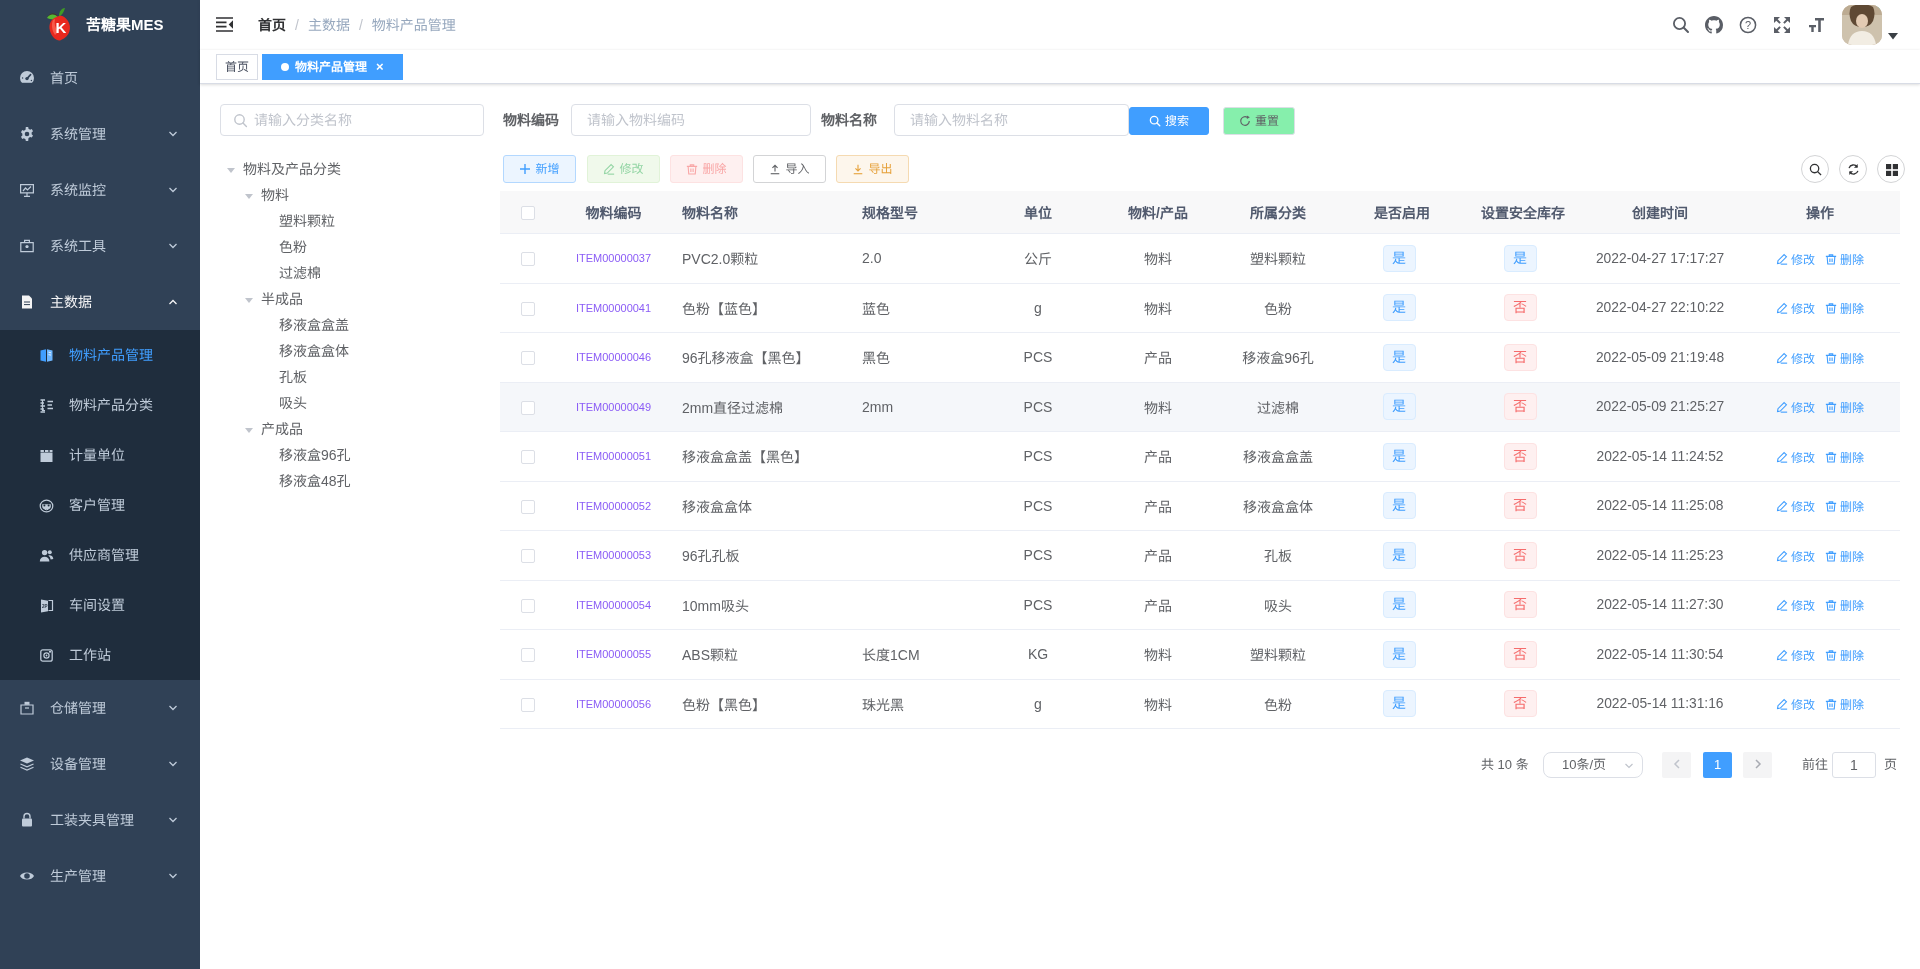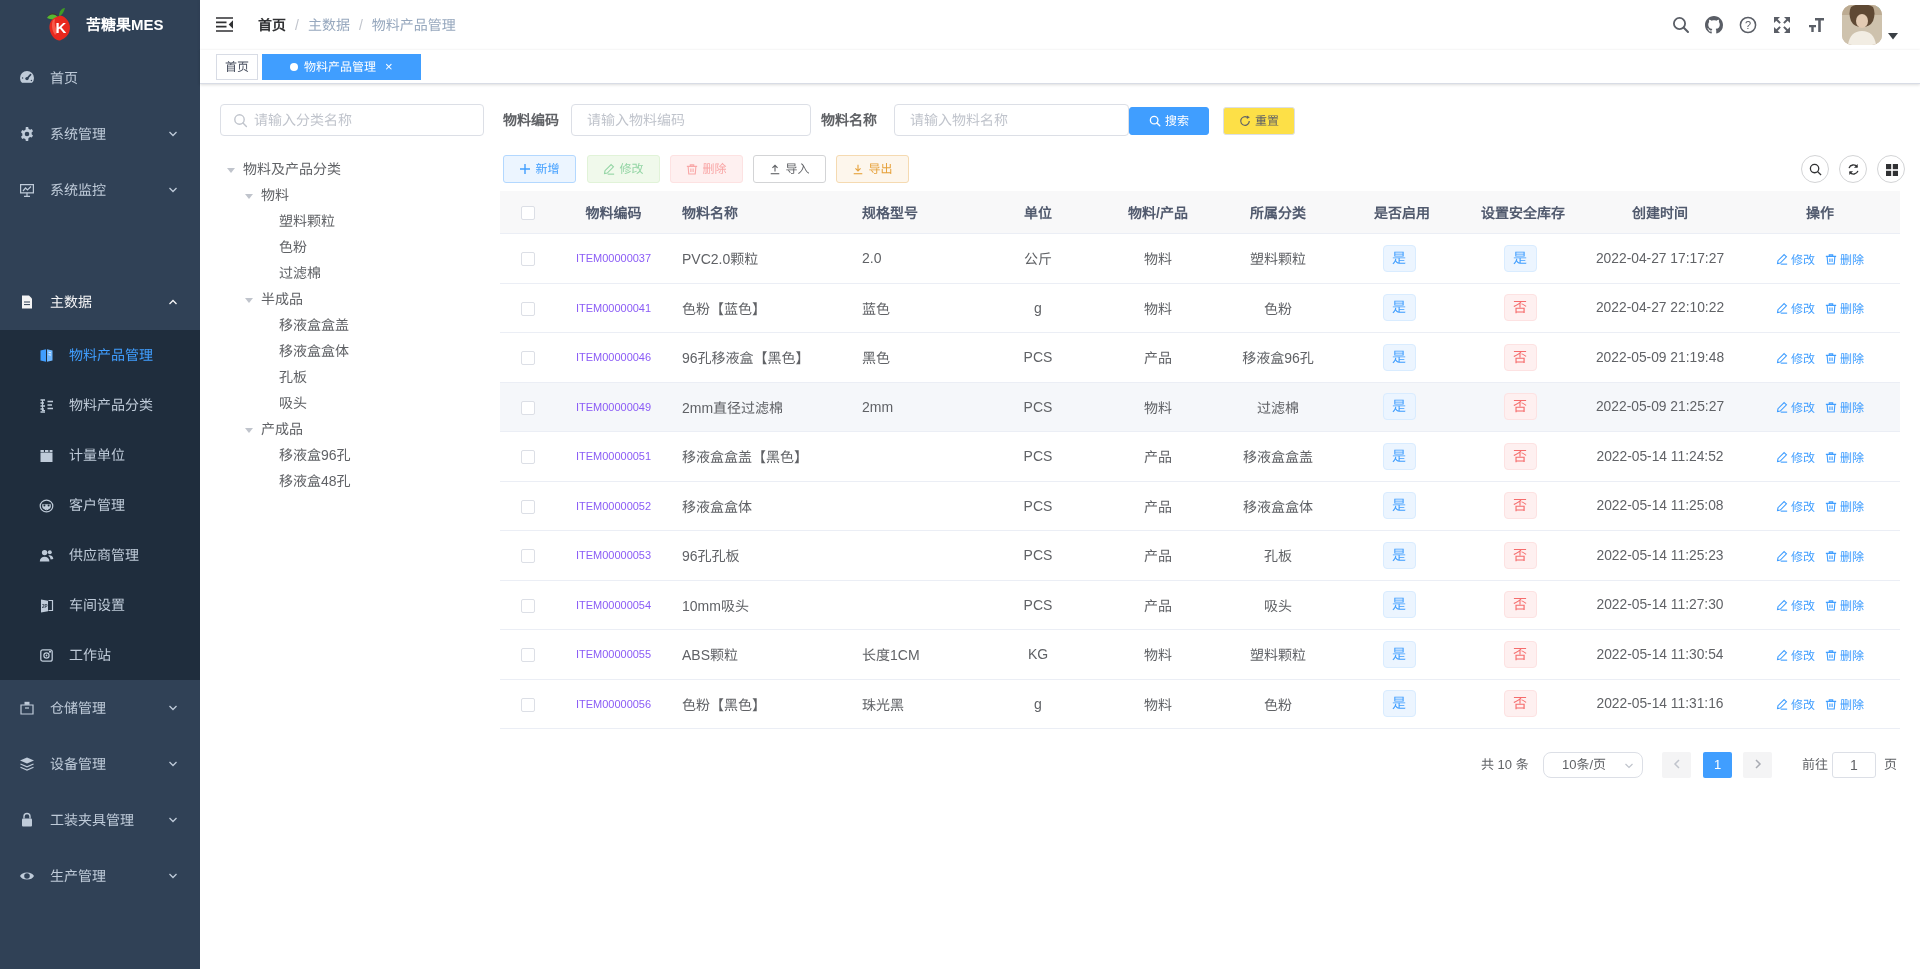--- a/index.html
+++ b/index.html
@@ -26,21 +26,21 @@
   box-shadow:0 1px 4px rgba(0,21,41,.08);padding-left:20px;}
 #bread{position:absolute;left:58px;top:0;line-height:50px;font-size:14px;color:#97a8be;}
 #bread .b1{color:#303133;font-weight:bold;}
 #bread .sep{color:#c0c4cc;margin:0 9px;font-weight:normal;}
 .nic{position:absolute;top:16px;width:18px;height:18px;}
 
 #tags{position:absolute;left:200px;top:50px;width:1720px;height:34px;background:#fff;
   border-bottom:1px solid #d8dce5;box-shadow:0 1px 3px 0 rgba(0,0,0,.12), 0 0 3px 0 rgba(0,0,0,.04);}
 .tag{position:absolute;top:4px;height:26px;line-height:24px;border:1px solid #d8dce5;
   background:#fff;color:#495060;font-size:12px;padding:0 8px;}
-.tag.act{background:#409eff;color:#fff;border-color:#409eff;padding:0 27px;}
+.tag.act{background:#409eff;color:#fff;border-color:#409eff;padding:0 18px;font-weight:bold;}
 .tag.act .dot{display:inline-block;width:8px;height:8px;border-radius:50%;background:#fff;
   margin-right:6px;position:relative;top:0px;}
 .tag.act .x{display:inline-block;margin-left:9px;font-size:13px;vertical-align:0px;}
 
 .inp{position:absolute;height:32px;border:1px solid #dcdfe6;border-radius:4px;background:#fff;
   font-size:14px;color:#c0c4cc;}
 .inp .ph{position:absolute;top:0;line-height:30px;color:#c0c4cc;white-space:nowrap;}
 .tnode{position:absolute;height:26px;line-height:26px;font-size:14px;color:#606266;white-space:nowrap;}
 .tcaret{display:inline-block;width:0;height:0;border:4px solid transparent;border-top:5px solid #c0c4cc;
   position:relative;top:3px;margin-right:8px;}
@@ -105,20 +105,31 @@
         <path fill="none" stroke="#bfcbd9" stroke-width="1.3" d="M2.5 4 L6 7.5 L9.5 4"></path>
       </svg>
   </div>
   <div class="mitem" style="top:162px">
     <svg class="mic" viewBox="0 0 16 16">
         <path fill="none" stroke="#bfcbd9" stroke-width="1.2" d="M1.6 2.6 h12.8 v8.2 H1.6 Z"></path>
         <path fill="none" stroke="#bfcbd9" stroke-width="1.2" d="M4 9 L6.5 6 L8.5 8 L12 4.5"></path>
         <path stroke="#bfcbd9" stroke-width="1.2" d="M8 10.8 v3.4 M5 14.4 h6"></path>
       </svg>
     <span class="mtx">系统监控</span>
+    <svg class="arr" viewBox="0 0 12 12">
+        <path fill="none" stroke="#bfcbd9" stroke-width="1.3" d="M2.5 4 L6 7.5 L9.5 4"></path>
+      </svg>
+  </div>
+  <div class="mitem" style="top:218px">
+    <svg class="mic" viewBox="0 0 16 16">
+        <path fill="none" stroke="#bfcbd9" stroke-width="1.2" d="M1.8 4.6 h12.4 v9 H1.8 Z M5.6 4.4 V2.4 h4.8 v2"></path>
+        <path stroke="#bfcbd9" stroke-width="1.2" d="M6.5 8.6 h3"></path>
+        <path fill="#bfcbd9" d="M6.8 7.2 h2.4 v2.8 h-2.4 Z"></path>
+      </svg>
+    <span class="mtx">系统工具</span>
     <svg class="arr" viewBox="0 0 12 12">
         <path fill="none" stroke="#bfcbd9" stroke-width="1.3" d="M2.5 4 L6 7.5 L9.5 4"></path>
       </svg>
   </div>
   <div class="mitem" style="top:274px;color:#f4f4f5">
     <svg class="mic" viewBox="0 0 16 16">
         <path fill="#f4f4f5" d="M3 1.5 h7 l3 3 V14.5 H3 Z"></path>
         <path stroke="#304156" stroke-width="1" d="M5 8 h6 M5 10.6 h6"></path>
       </svg>
     <span class="mtx">主数据</span>
@@ -308,21 +319,21 @@
     </div>
   <div class="lbl" style="left:821px;top:104px">物料名称</div>
   <div class="inp" style="left:894px;top:104px;width:235px">
       <span class="ph" style="left:15px">请输入物料名称</span>
     </div>
   <div class="btn" style="left:1129px;top:107px;width:80px;background:#409eff;color:#fff;border-color:#409eff">
     <svg width="12" height="12" viewBox="0 0 14 14">
         <circle cx="6" cy="6" r="4.4" fill="none" stroke="#fff" stroke-width="1.5"></circle>
         <path stroke="#fff" stroke-width="1.5" stroke-linecap="round" d="M9.3 9.3 L12.6 12.6"></path>
       </svg>搜索</div>
-  <div class="btn" style="left:1223px;top:107px;width:72px;background:#fde047;color:#606266;border-color:#dcdfe6">
+  <div class="btn" style="left:1223px;top:107px;width:72px;background:#86efac;color:#606266;border-color:#dcdfe6">
     <svg width="12" height="12" viewBox="0 0 14 14">
         <path fill="none" stroke="#606266" stroke-width="1.4" d="M12 7 A5 5 0 1 1 9.5 2.7"></path>
         <path fill="#606266" d="M9.2 0.5 L12.6 2.6 9.2 4.7 Z"></path>
       </svg>重置</div>
 
   <div class="btn" style="left:503px;top:155px;width:73px;background:#ecf5ff;color:#409eff;border-color:#b3d8ff">
     <svg width="12" height="12" viewBox="0 0 12 12">
         <path stroke="#409eff" stroke-width="1.4" d="M6 1 V11 M1 6 H11"></path>
       </svg>新增</div>
   <div class="btn" style="left:587px;top:155px;width:73px;background:#f0f9eb;color:#93d5a4;border-color:#e1f3d8">

